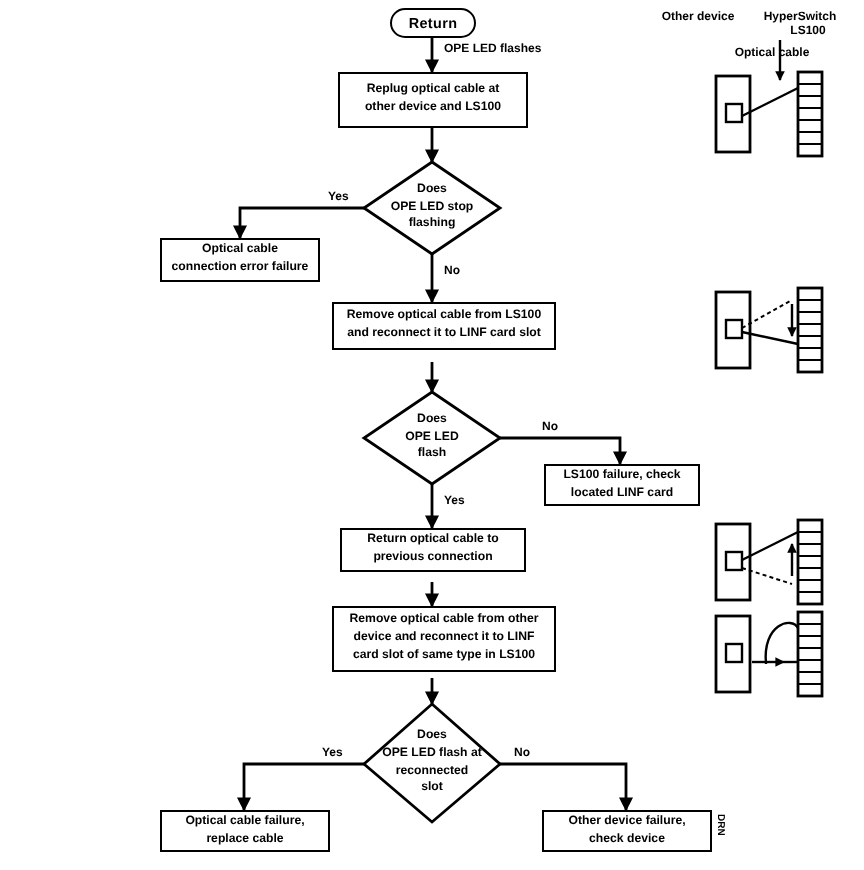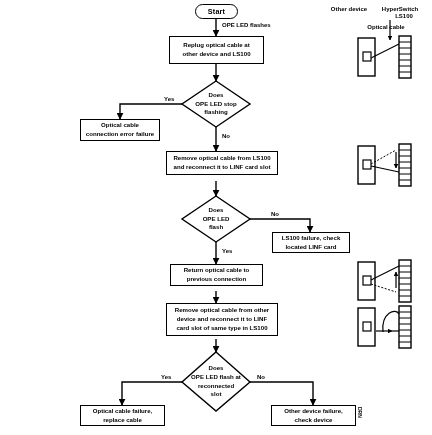--- a/index.html
+++ b/index.html
@@ -160,21 +160,21 @@
     <line x1="392" y1="331" x2="399" y2="331" stroke-width="1.2"></line>
   </g>
 </svg>
 
 <div class="caption" style="left:327px;top:6px;width:44px;">Other device</div>
 <div class="caption" style="left:372px;top:6px;width:56px;">HyperSwitch</div>
 <div class="caption" style="left:380px;top:13px;width:48px;">LS100</div>
 <div class="caption" style="left:356px;top:24px;width:60px;">Optical cable</div>
 
 <div class="node terminator" style="left:195px;top:4px;width:43px;height:15px;">
-  <span>Start</span>
+  <span>Return</span>
 </div>
 
 <div class="node process" style="left:169px;top:36px;width:95px;height:28px;flex-direction:column;">
   <span>Replug optical cable at</span>
   <span>other device and LS100</span>
 </div>
 
 <div class="diamond-wrap" style="left:182px;top:81px;width:68px;height:46px;">
   <div class="dtext">
     <span>Does</span>

